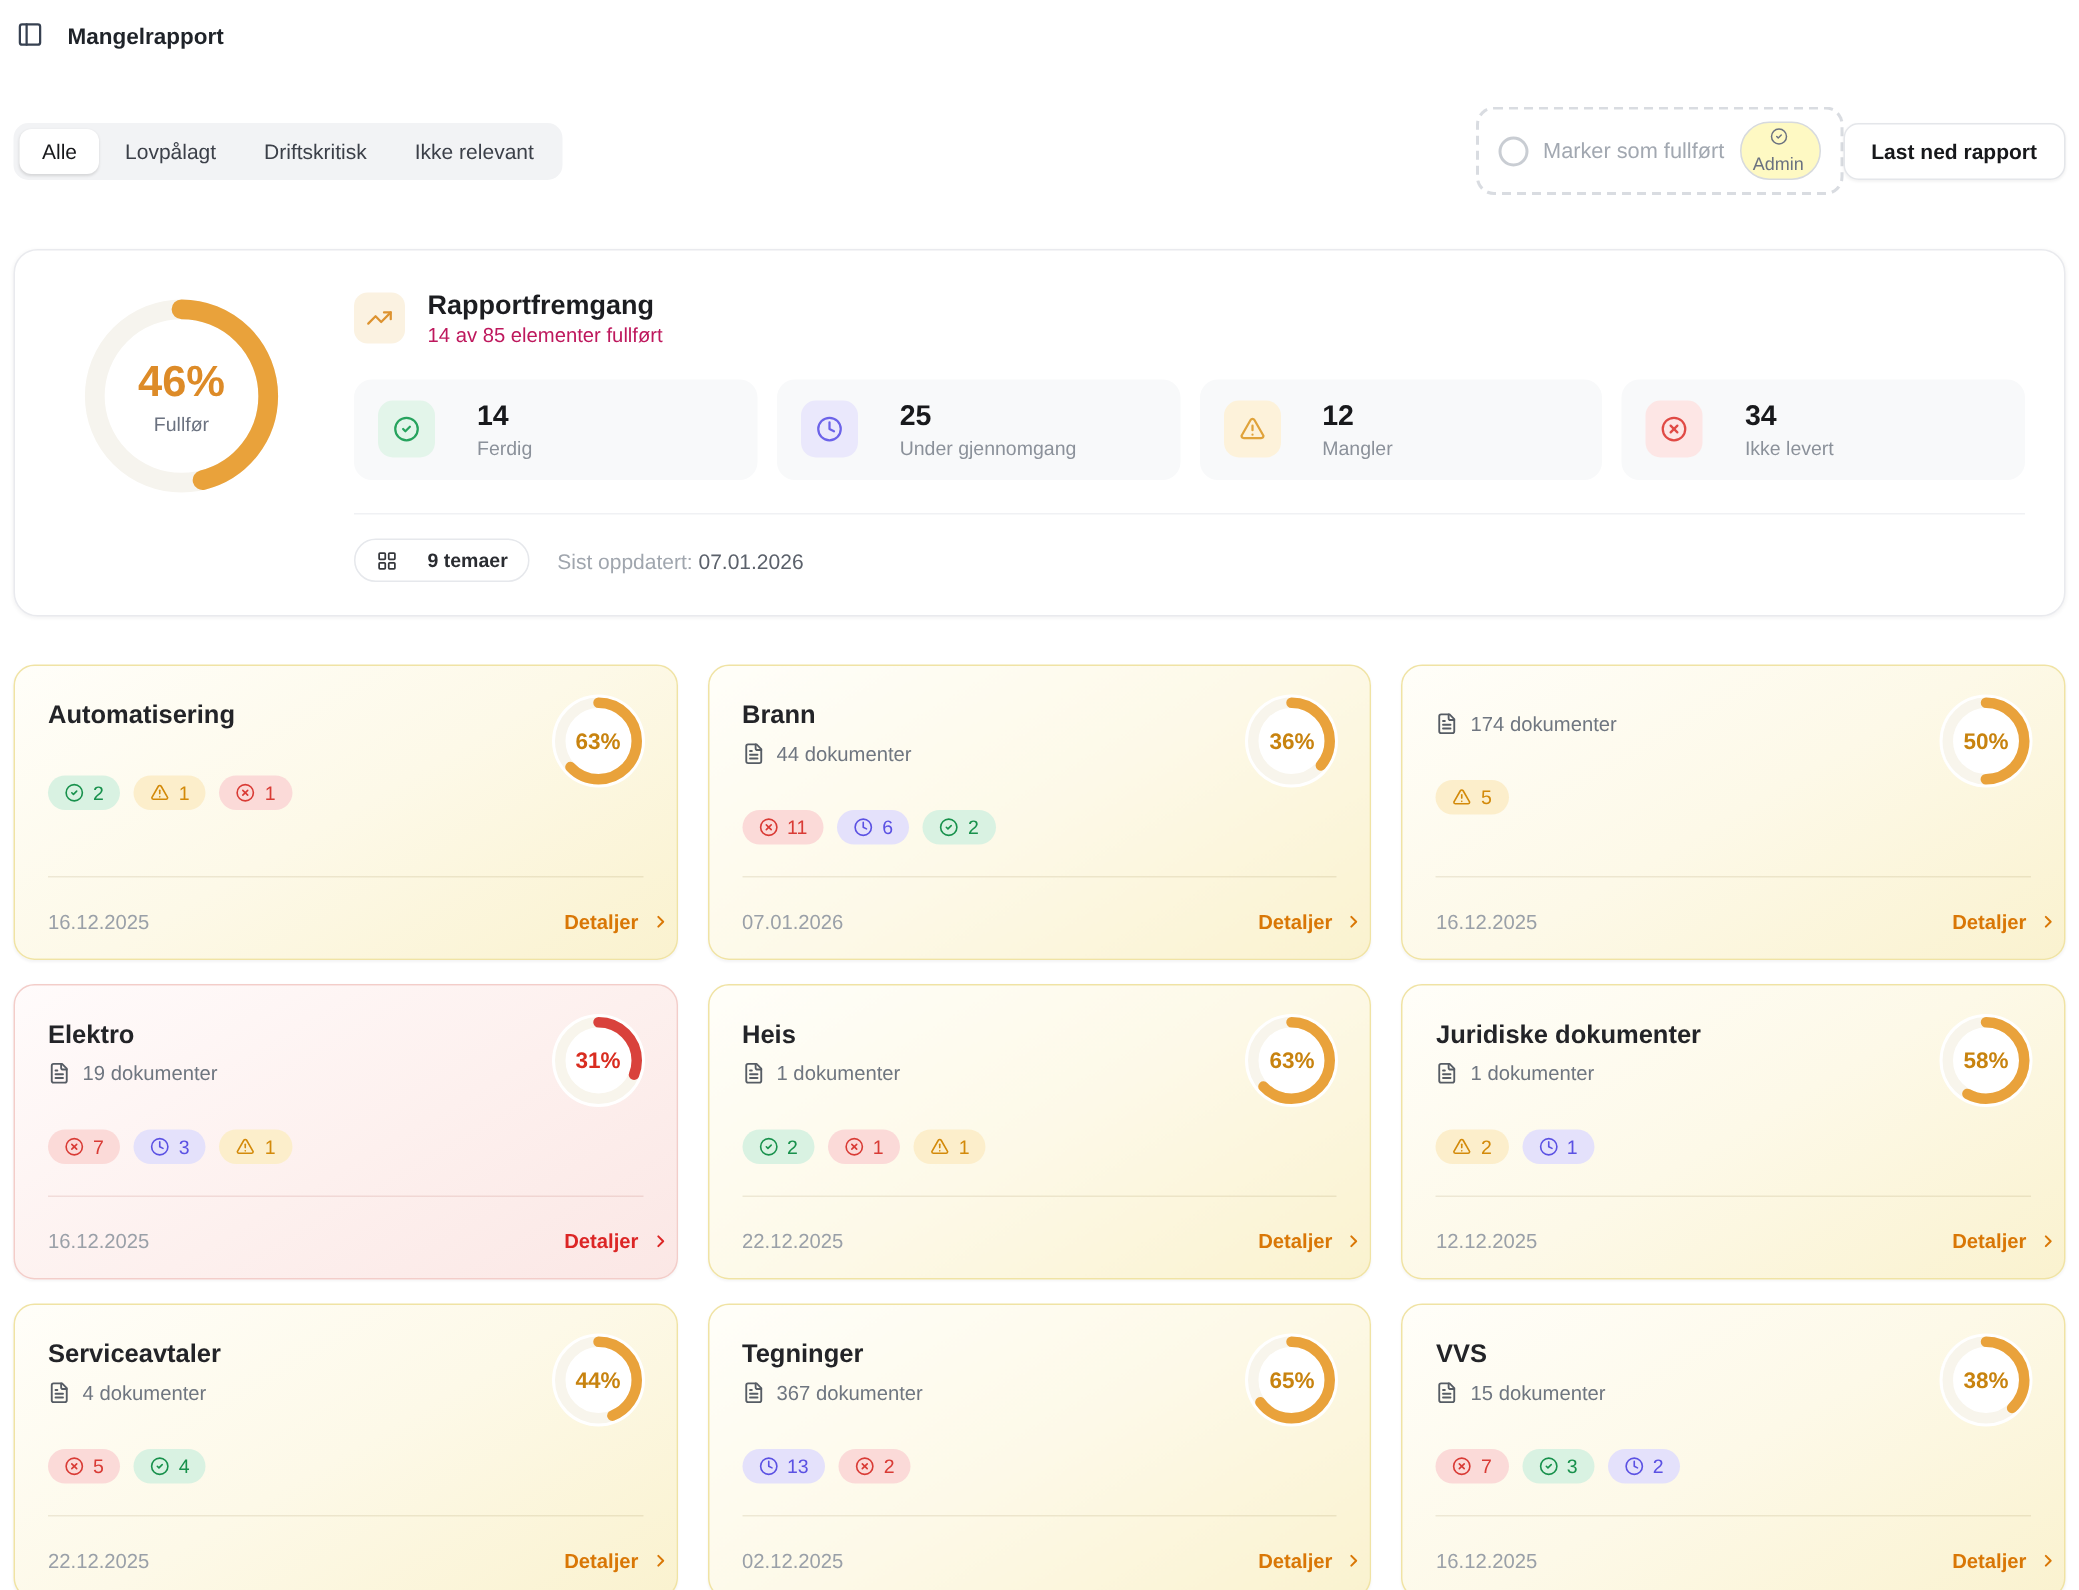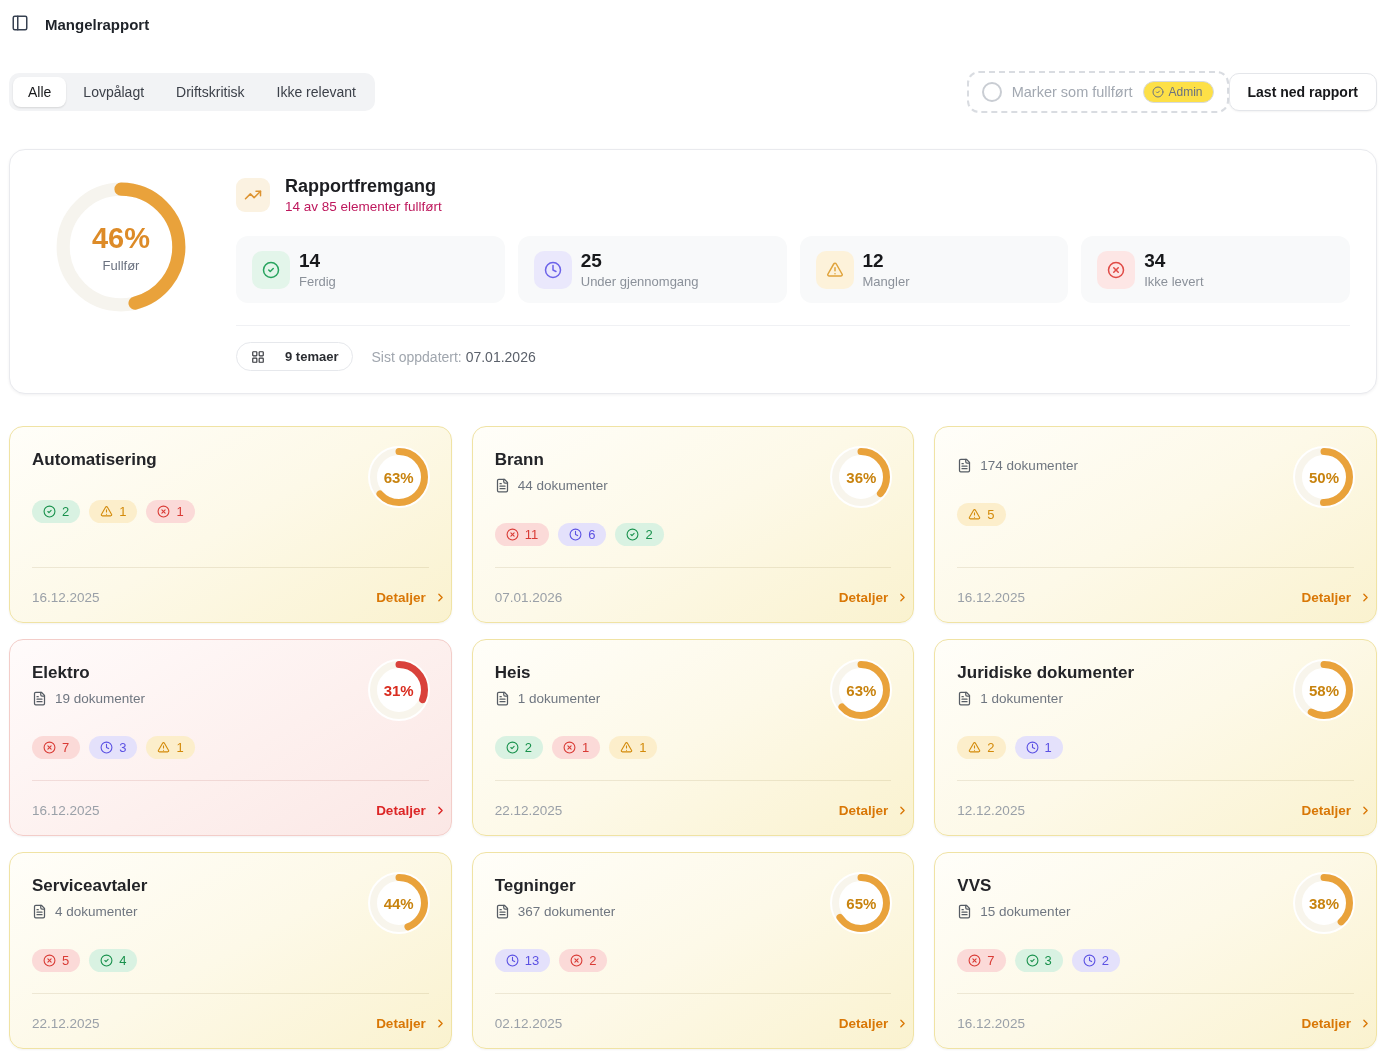--- a/index.html
+++ b/index.html
@@ -18,21 +18,21 @@
   .tabs { display:inline-flex; align-items:center; background:#f2f3f5; border-radius:10px; padding:4px; gap:2px; }
   .tab { border:none; background:transparent; font-family:inherit; font-size:14px; font-weight:500;
     color:#3c4049; padding:7px 15px; border-radius:8px; cursor:pointer; }
   .tab.active { background:#ffffff; color:#17181b; box-shadow:0 1px 2px rgba(0,0,0,.12); }
   .toolbar-right { display:flex; align-items:center; gap:0; }
   .mark-complete { display:flex; align-items:center; gap:10px; border:2px dashed #d9dce1;
     border-radius:12px; padding:8px 13px; background:#fff; }
   .radio { width:20px; height:20px; border-radius:50%; border:2px solid #c9cdd3; background:#fff; cursor:pointer; flex:none; }
   .mark-label { font-size:14.5px; color:#a2a8b1; }
   .admin-pill { display:inline-flex; align-items:center; gap:5px; border:1px solid #d7dade;
-    border-radius:999px; padding:3px 10px 3px 8px; font-size:12px; color:#6b7280; background:#fde047; }
+    border-radius:999px; padding:3px 10px 3px 8px; font-size:12px; color:#6b7280; background:#fef9c3;flex-direction:column; }
   .admin-pill svg { width:12px; height:12px; color:#6b7280; }
   .download-btn { font-family:inherit; font-size:14px; font-weight:600; color:#17181b; background:#fff;
     border:1px solid #e4e6ea; border-radius:10px; padding:10px 18px; cursor:pointer;
     box-shadow:0 1px 2px rgba(0,0,0,.05); }
 
   
   .summary { margin-top:36px; border:1px solid #e9eaee; border-radius:16px; background:#fff;
     box-shadow:0 1px 3px rgba(16,24,40,.06); padding:26px 26px 22px 26px; display:flex; gap:44px; }
   .big-gauge { position:relative; width:142px; height:142px; margin-left:14px; flex:none; }
   .big-gauge svg { width:142px; height:142px; display:block; }
@@ -40,21 +40,21 @@
   .bg-pct { font-size:29px; font-weight:700; color:#dd8b28; }
   .bg-label { font-size:13px; color:#6b7280; }
   .summary-main { flex:1; min-width:0; }
   .summary-head { display:flex; align-items:center; gap:15px; }
   .head-icon { width:34px; height:34px; border-radius:9px; background:#fbf2e1; color:#dd9330;
     display:flex; align-items:center; justify-content:center; flex:none; }
   .head-icon svg { width:18px; height:18px; }
   .sum-title { font-size:18px; font-weight:700; color:#1c1d21; }
   .sum-sub { font-size:13.5px; color:#be185d; margin-top:2px; }
   .stats { display:grid; grid-template-columns:repeat(4,1fr); gap:13px; margin-top:22px; }
-  .stat { background:#f8f9fa; border-radius:12px; padding:14px 16px; display:flex; align-items:center; gap:9px; }
+  .stat { background:#f8f9fa; border-radius:12px; padding:14px 16px; display:flex; gap:28px; }
   .stat-icon { width:38px; height:38px; border-radius:10px; display:flex; align-items:center; justify-content:center; flex:none; }
   .stat-icon svg { width:18px; height:18px; }
   .stat-icon.done { background:#e3f5ea; color:#27a35e; }
   .stat-icon.review { background:#eae8fc; color:#6c63e9; }
   .stat-icon.warning { background:#fdf2da; color:#e0a33b; }
   .stat-icon.missing { background:#fde6e5; color:#e04a45; }
   .stat-value { font-size:19px; font-weight:700; color:#18191c; }
   .stat-label { font-size:13px; color:#8b919a; margin-top:2px; }
   .summary-divider { border-top:1px solid #f0f1f4; margin-top:22px; }
   .summary-foot { margin-top:16px; display:flex; align-items:center; gap:18px; }

